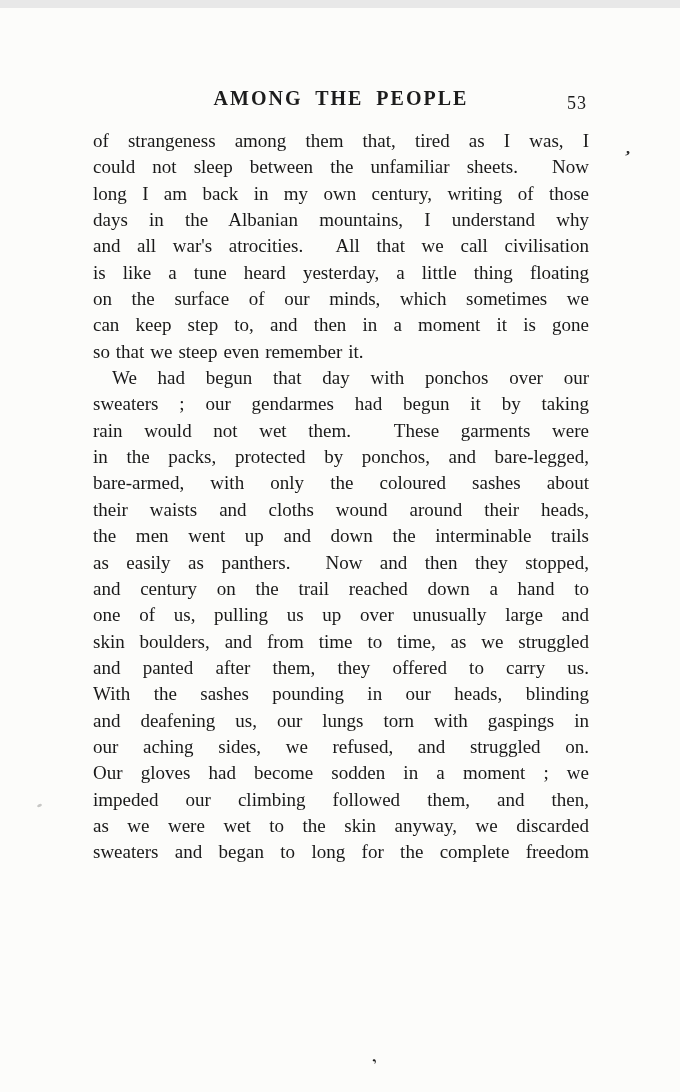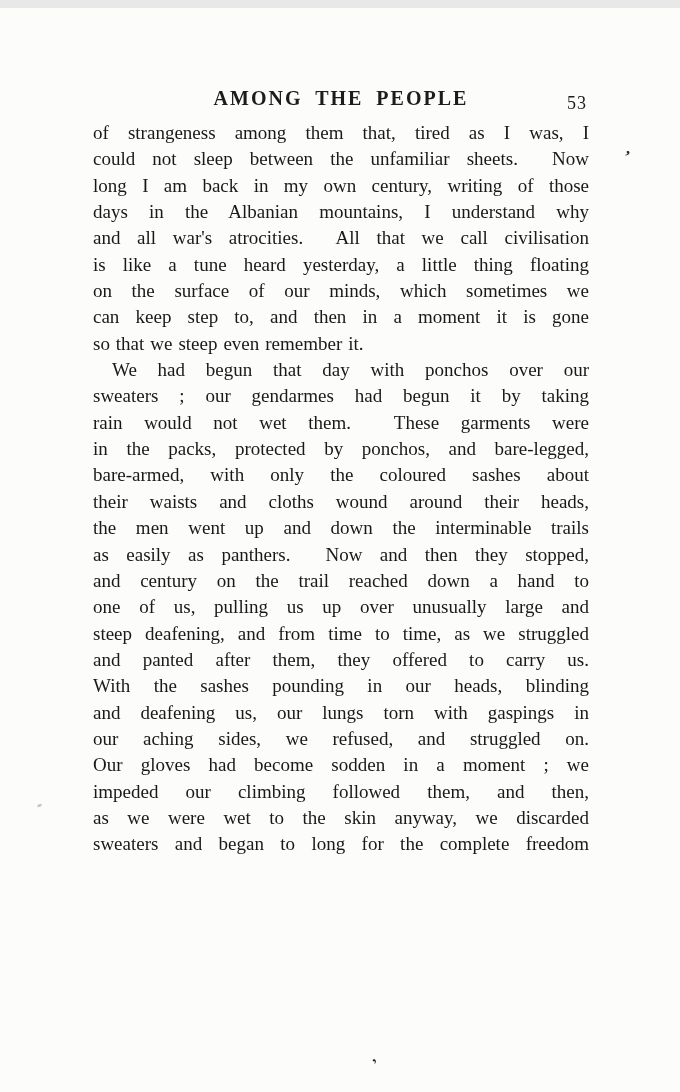--- a/index.html
+++ b/index.html
@@ -33,21 +33,21 @@
     position: absolute;
     right: 2px;
     top: 6px;
     font-size: 18px;
     letter-spacing: 1px;
     color: #1c1c1c;
   }
   .text-col {
     position: absolute;
     left: 93px;
-    top: 112px;
+    top: 120px;
     width: 496px;
     font-size: 19px;
     line-height: 26.35px;
     color: #191919;
   }
   .ln {
     text-align: justify;
     text-align-last: justify;
     word-spacing: 1.2px;
     white-space: normal;
@@ -106,21 +106,21 @@
     <div class="ln ind">We had begun that day with ponchos over our</div>
     <div class="ln">sweaters&nbsp;; our gendarmes had begun it by taking</div>
     <div class="ln">rain would not wet them.&nbsp; These garments were</div>
     <div class="ln">in the packs, protected by ponchos, and bare-legged,</div>
     <div class="ln">bare-armed, with only the coloured sashes about</div>
     <div class="ln">their waists and cloths wound around their heads,</div>
     <div class="ln">the men went up and down the interminable trails</div>
     <div class="ln">as easily as panthers.&nbsp; Now and then they stopped,</div>
     <div class="ln">and century on the trail reached down a hand to</div>
     <div class="ln">one of us, pulling us up over unusually large and</div>
-    <div class="ln">steep deafening, and from time to time, as we struggled</div>
+    <div class="ln">skin boulders, and from time to time, as we struggled</div>
     <div class="ln">and panted after them, they offered to carry us.</div>
     <div class="ln">With the sashes pounding in our heads, blinding</div>
     <div class="ln">and deafening us, our lungs torn with gaspings in</div>
     <div class="ln">our aching sides, we refused, and struggled on.</div>
     <div class="ln">Our gloves had become sodden in a moment&nbsp;; we</div>
     <div class="ln">impeded our climbing followed them, and then,</div>
     <div class="ln">as we were wet to the skin anyway, we discarded</div>
     <div class="ln">sweaters and began to long for the complete freedom</div>
   </div>
 

